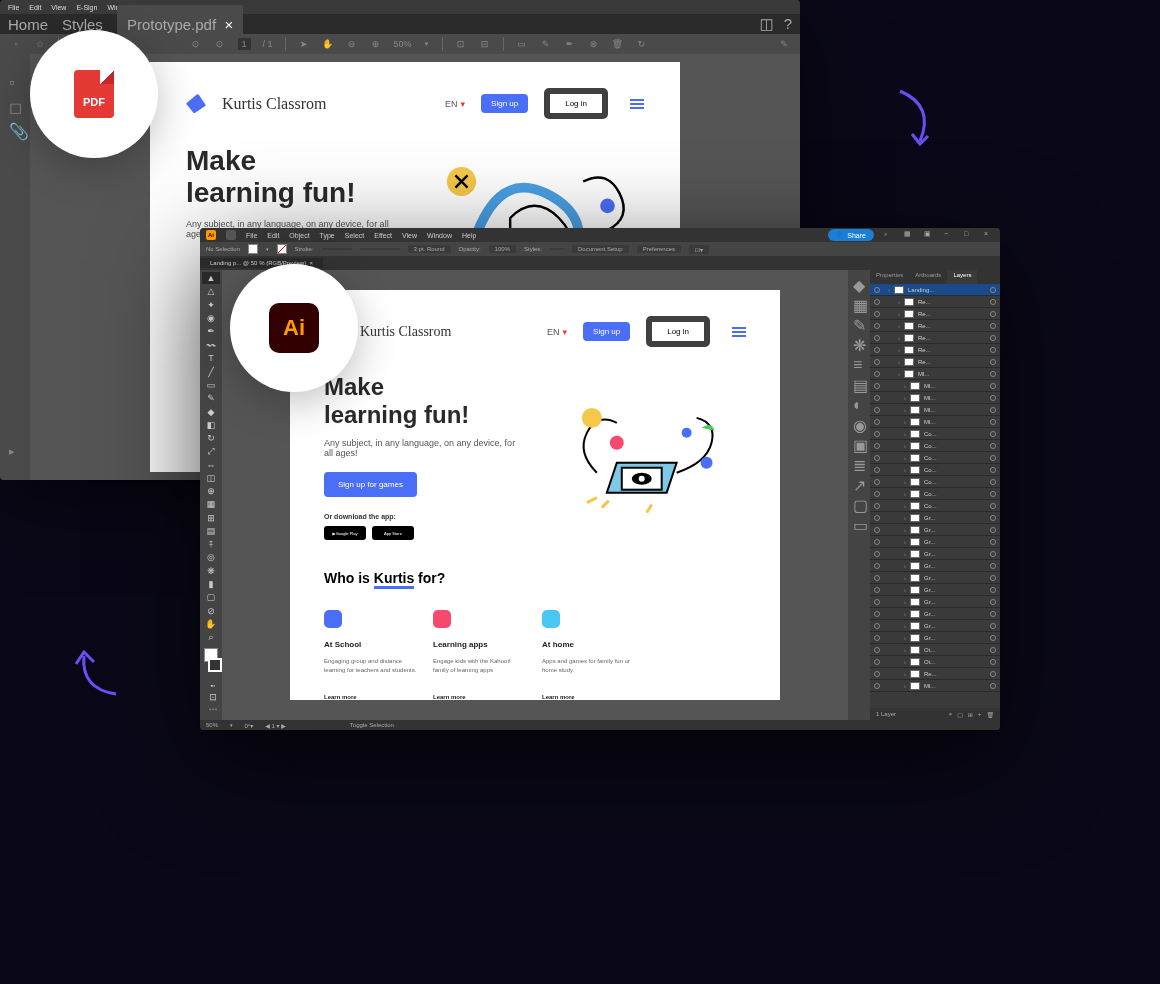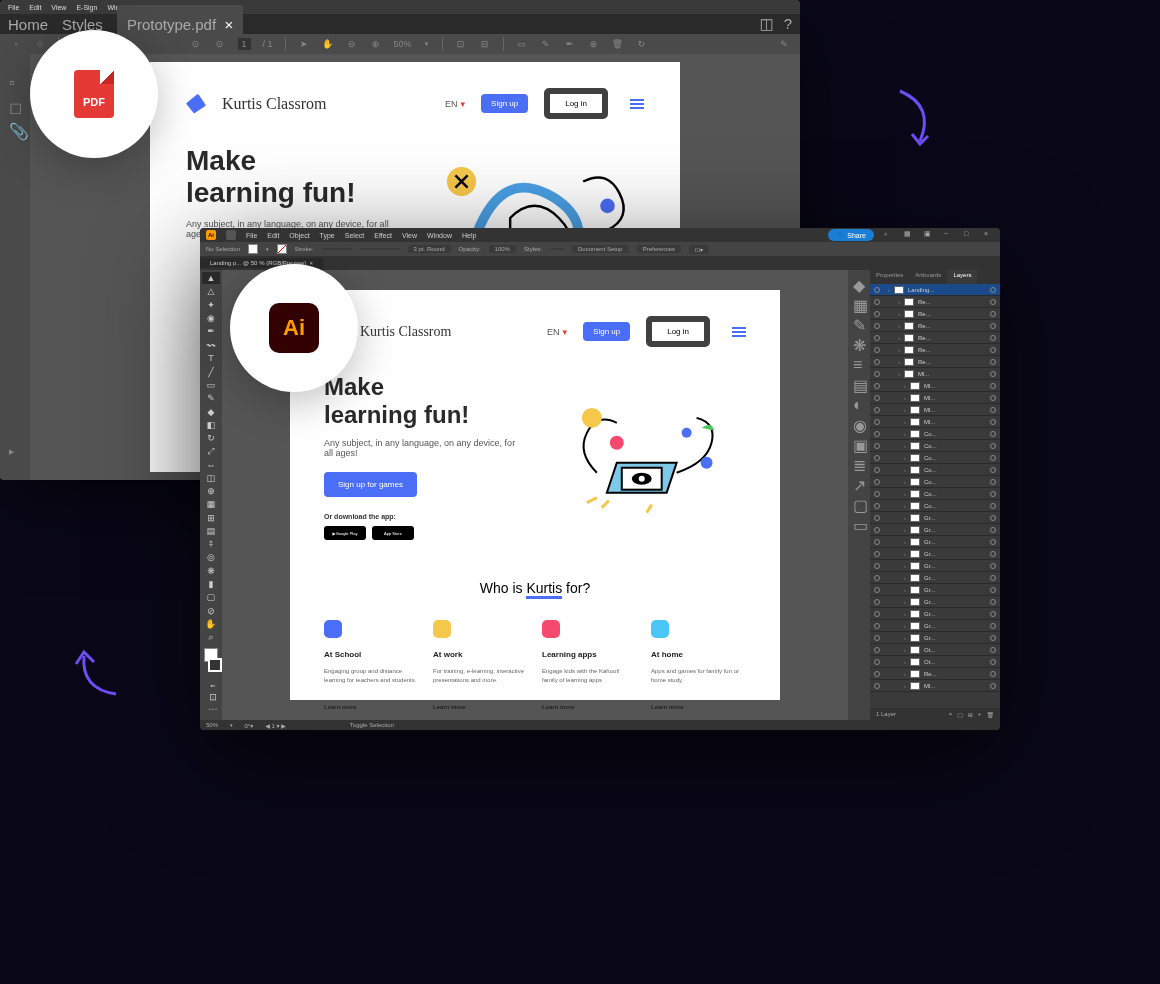--- a/index.html
+++ b/index.html
@@ -34,21 +34,21 @@
 .wp-burger:before{content:'';position:absolute;top:2px;left:0;right:0;height:2px;background:#4a6ef5}
 .wp-hero{display:flex;gap:20px}
 .wp-h1{font-size:28px;font-weight:900;color:#2a2a2a;line-height:1.15}
 .wp-sub{font-size:9px;color:#555;margin-top:10px}
 .wp-cta{background:#4a6ef5;color:#fff;font-size:8px;padding:8px 14px;border:none;border-radius:4px;margin-top:14px}
 .wp-dl{font-size:7px;font-weight:bold;margin-top:16px;color:#333}
 .wp-stores{display:flex;gap:6px;margin-top:6px}
 .wp-store{width:42px;height:14px;background:#000;border-radius:3px;color:#fff;font-size:4px;display:flex;align-items:center;justify-content:center}
 .wp-ill{flex:1;position:relative}
 .wp-ill svg{width:100%;height:auto}
-.wp-who{text-align:center;font-size:14px;font-weight:normal;margin-top:40px}
+.wp-who{text-align:left;font-size:14px;font-weight:bold;margin-top:30px}
 .wp-who span{border-bottom:3px solid #4a6ef5}
 .wp-grid{display:grid;grid-template-columns:repeat(4,1fr);gap:14px;margin-top:24px}
 .wp-card .cico{width:18px;height:18px;border-radius:5px;margin-bottom:12px}
 .wp-card h4{font-size:8px;color:#222;margin-bottom:8px}
 .wp-card p{font-size:6px;color:#666;line-height:1.5;margin-bottom:10px}
 .wp-card a{font-size:6px;color:#222;font-weight:bold;text-decoration:none}
 
 
 .ai{position:absolute;left:200px;top:228px;width:800px;height:502px;background:#333;box-shadow:0 30px 100px rgba(0,0,0,.7);border-radius:4px;overflow:hidden}
 .ai-top{height:14px;background:#333;display:flex;align-items:center;padding:0 6px;gap:10px;color:#ccc;font-size:7px}
@@ -315,24 +315,20 @@
                 <path d="M155 55 Q165 48 168 58" fill="#4ac75a"></path>
               </svg>
           </div>
         </div>
         <div class="wp-who">Who is <span>Kurtis</span> for?</div>
         <div class="wp-grid" id="cards-grid">
             <div class="wp-card"><div class="cico" style="background:#4a6ef5"></div>
   <h4>At School</h4>
   <p>Engaging group and distance learning for teachers and students.</p>
   <a>Learn more</a></div>
-            <div class="wp-card"><div class="cico" style="background:#f5c74a"></div>
-  <h4>At work</h4>
-  <p>For training, e-learning, interactive presentations and more.</p>
-  <a>Learn more</a></div>
             <div class="wp-card"><div class="cico" style="background:#f54a6e"></div>
   <h4>Learning apps</h4>
   <p>Engage kids with the Kahoot! family of learning apps</p>
   <a>Learn more</a></div>
             <div class="wp-card"><div class="cico" style="background:#4ac7f5"></div>
   <h4>At home</h4>
   <p>Apps and games for family fun or home study.</p>
   <a>Learn more</a></div>
           </div>
       </div>

